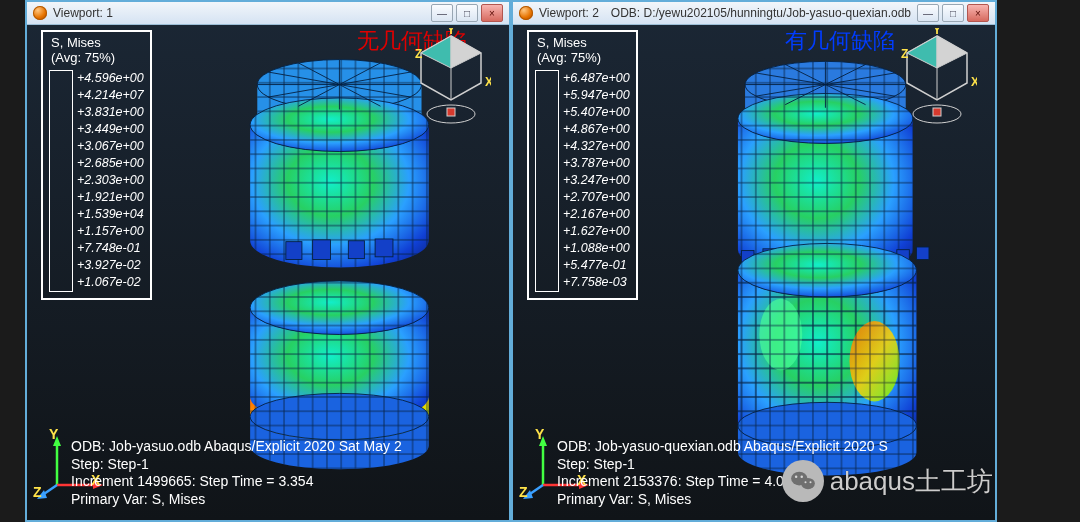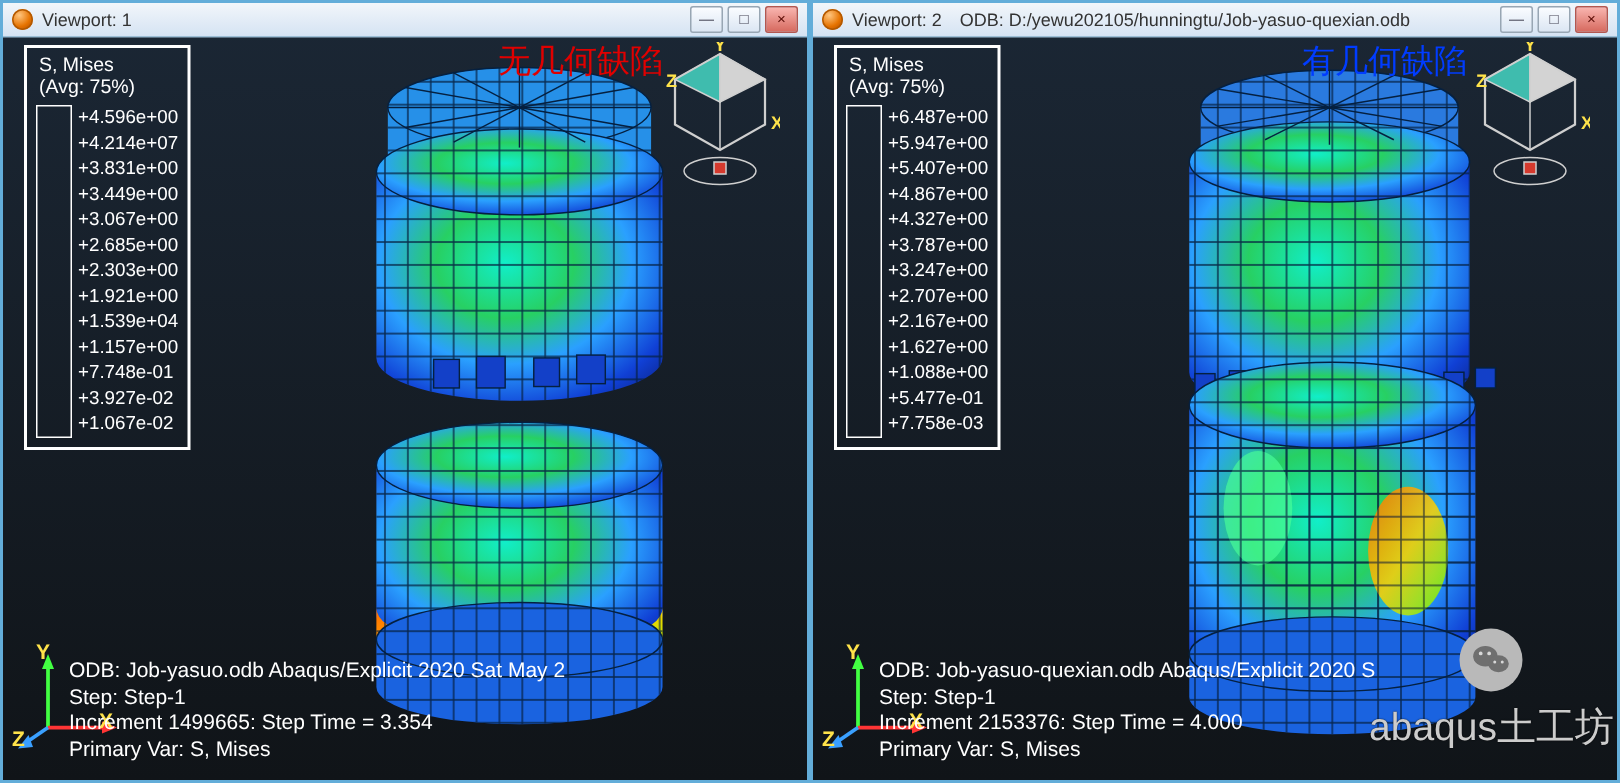--- a/index.html
+++ b/index.html
@@ -1,45 +1,45 @@
 <!DOCTYPE html>
 <html><head>
 <meta charset="utf-8">
 <style>
   html, body { margin:0; padding:0; width:1080px; height:522px; font-family:"Segoe UI","Microsoft YaHei",Arial,sans-serif; background:#1b1b1b; overflow:hidden;}
-  .stage { display:flex; width:1080px; height:522px; position:relative;}
+  .stage { display:flex; width:972px; height:522px; position:relative;padding-left:25px;}
   .viewport { flex:1; position:relative; background:linear-gradient(#1b2735 0%, #101418 100%); border:2px solid #63add9; box-sizing:border-box; overflow:hidden;}
   svg.scene { position:absolute; inset:0; width:100%; height:100%; }
   .titlebar { display:flex; align-items:center; height:22px; padding:0 6px; background:linear-gradient(#f2f6fa,#d5e3f3); border-bottom:1px solid #9cbed6; font-size:12px; color:#333; gap:6px; }
   .titlebar .icon-aba { width:14px; height:14px; border-radius:50%; background:radial-gradient(circle at 35% 30%, #ffc680, #e67300 55%, #b34d00 90%); box-shadow:0 0 0 1px #b35900 inset;}
   .winbtns { margin-left:auto; display:flex; gap:3px;}
   .winbtn { width:20px; height:16px; border:1px solid #98a6b3; background:linear-gradient(#fafcff,#dbe6f3); border-radius:2px; display:flex; align-items:center; justify-content:center; font-size:10px; color:#445; cursor:pointer;}
   .winbtn.close{ background:linear-gradient(#f9b5b0,#d66a5f); color:#5a0c06; border-color:#b3564f;}
 
   .legend-box { position:absolute; top:28px; left:14px; border:2px solid #fff; padding:4px 6px 6px 6px; background:rgba(0,0,0,0); }
   .legend-title { font:13px Arial,Helvetica,sans-serif; color:#fff; line-height:1.15; padding:0 2px 4px 2px; white-space:pre;}
   .legend-body { display:flex; gap:4px; }
   .colorbar-outer { border:1px solid #fff; padding:0; }
   .colorbar { display:flex; flex-direction:column; width:22px; }
   .cseg { flex:1; height:17px; box-shadow:inset 0 0 0 1px rgba(0,0,0,0.05);}
   .ticks { display:flex; flex-direction:column; justify-content:space-between; font:12.5px Arial,Helvetica,sans-serif; color:#fff; padding-top:1px;}
-  .tickv { height:17px; line-height:14px; }
+  .tickv { height:17px; line-height:14px;font-style:italic; }
 
   .annot-cn { position:absolute; font:22px "Microsoft YaHei","SimHei",sans-serif; font-weight:500; }
   .annot-cn.red  { color:#e00000; }
   .annot-cn.blue { color:#003cff; }
 
   .triad-small { position:absolute; bottom:20px; left:10px; width:70px; height:70px; }
   .triad-small .ylbl,.triad-small .xlbl,.triad-small .zlbl{ position:absolute; font:700 14px Arial; color:#ffe34a;}
   .viewcube { position:absolute; right:18px; top:26px; width:80px; height:100px; }
 
   .footer-block { position:absolute; left:44px; bottom:12px; right:6px; font:14px Arial,Helvetica,sans-serif; color:#fff; line-height:1.25; white-space:nowrap;}
   .footer-block span{ display:block; }
 
-  .watermark { position:absolute; right:0; bottom:18px; display:flex; align-items:center; gap:6px; background:rgba(0,0,0,0); padding:2px 4px; z-index:20;flex-direction:column;}
+  .watermark { position:absolute; right:0; bottom:18px; display:flex; align-items:center; gap:6px; background:rgba(0,0,0,0); padding:2px 4px; z-index:20;}
   .watermark .wx { width:42px; height:42px; border-radius:50%; background:#b9b9b9; display:flex; align-items:center; justify-content:center;}
   .watermark .wx svg{width:30px;height:30px;}
   .watermark .txt{ font:26px "Microsoft YaHei",Arial; color:#ccc; text-shadow:0 0 1px #000;}
 </style>
 </head>
 <body>
 
 <div class="stage" id="stage">
     <div class="viewport">
       <div class="titlebar">

